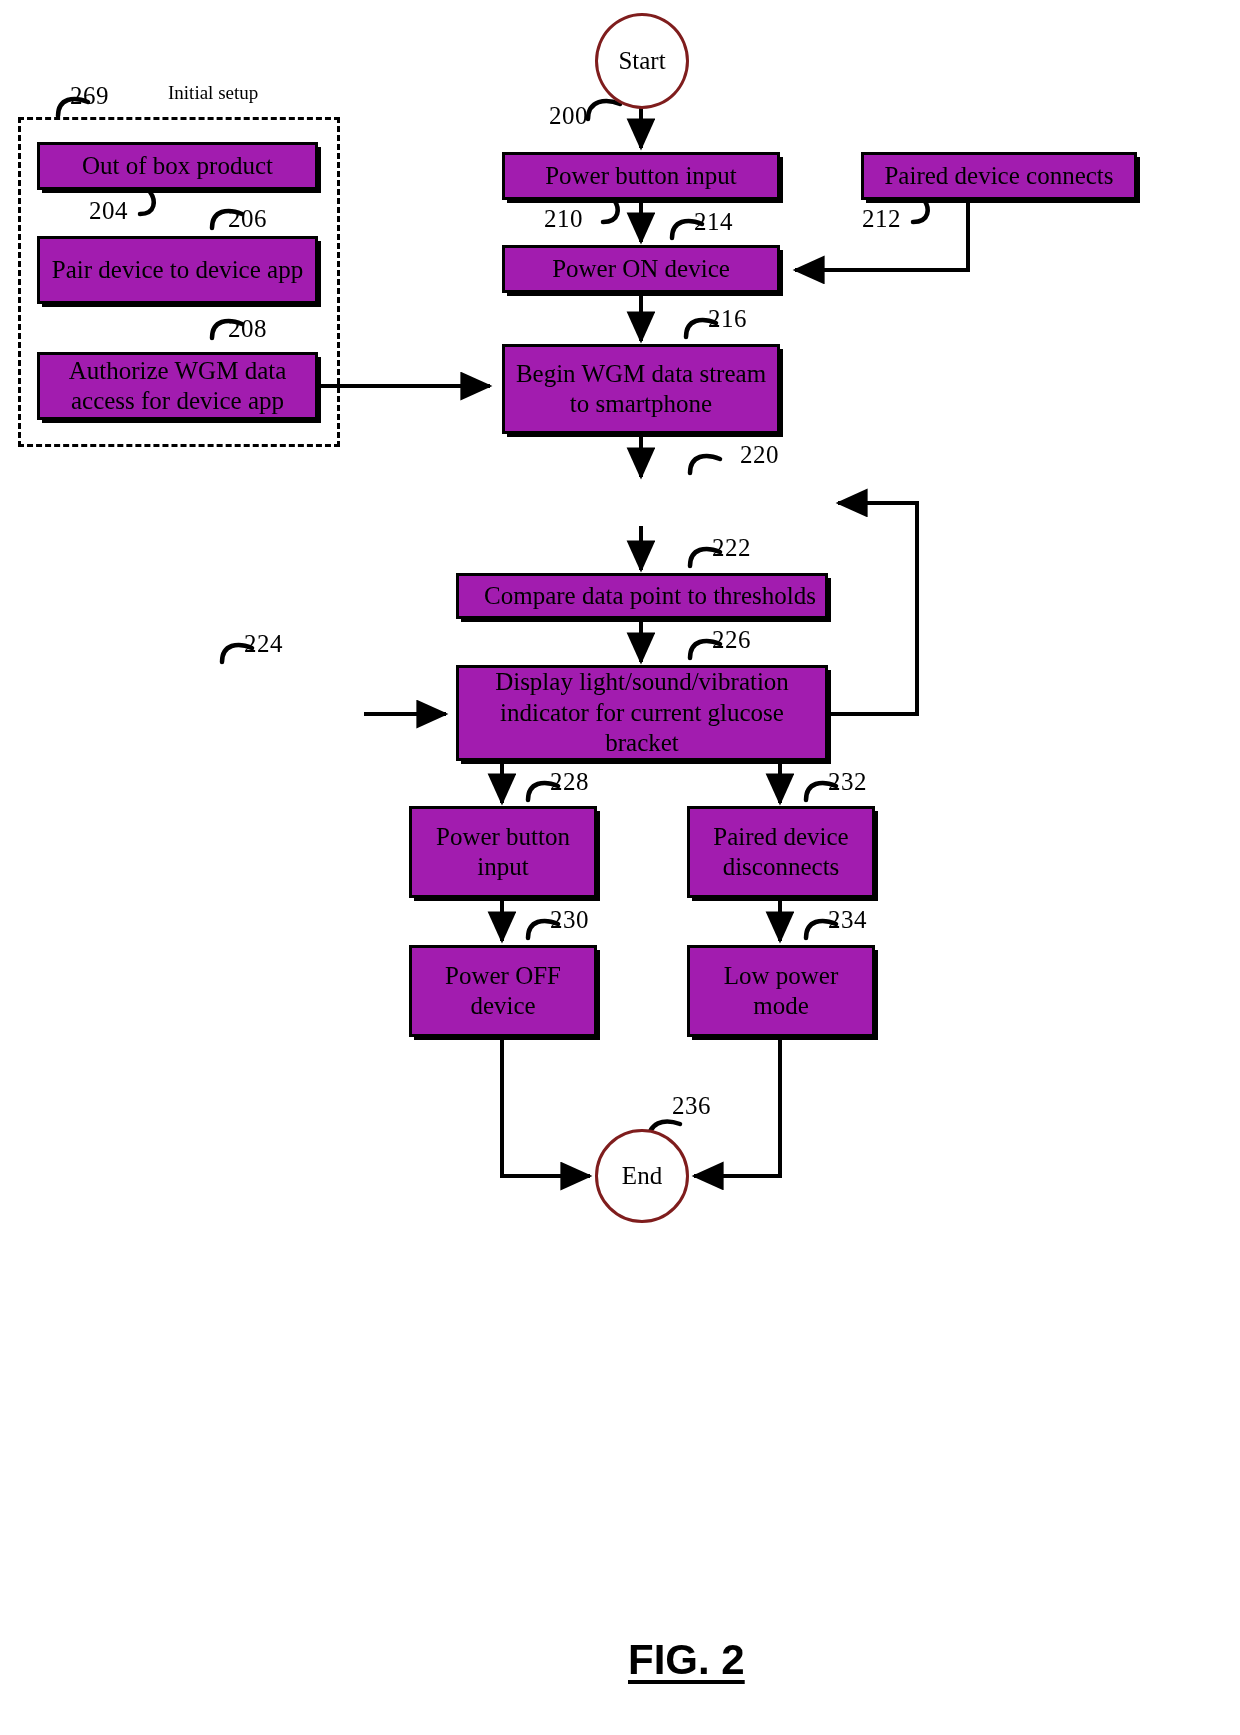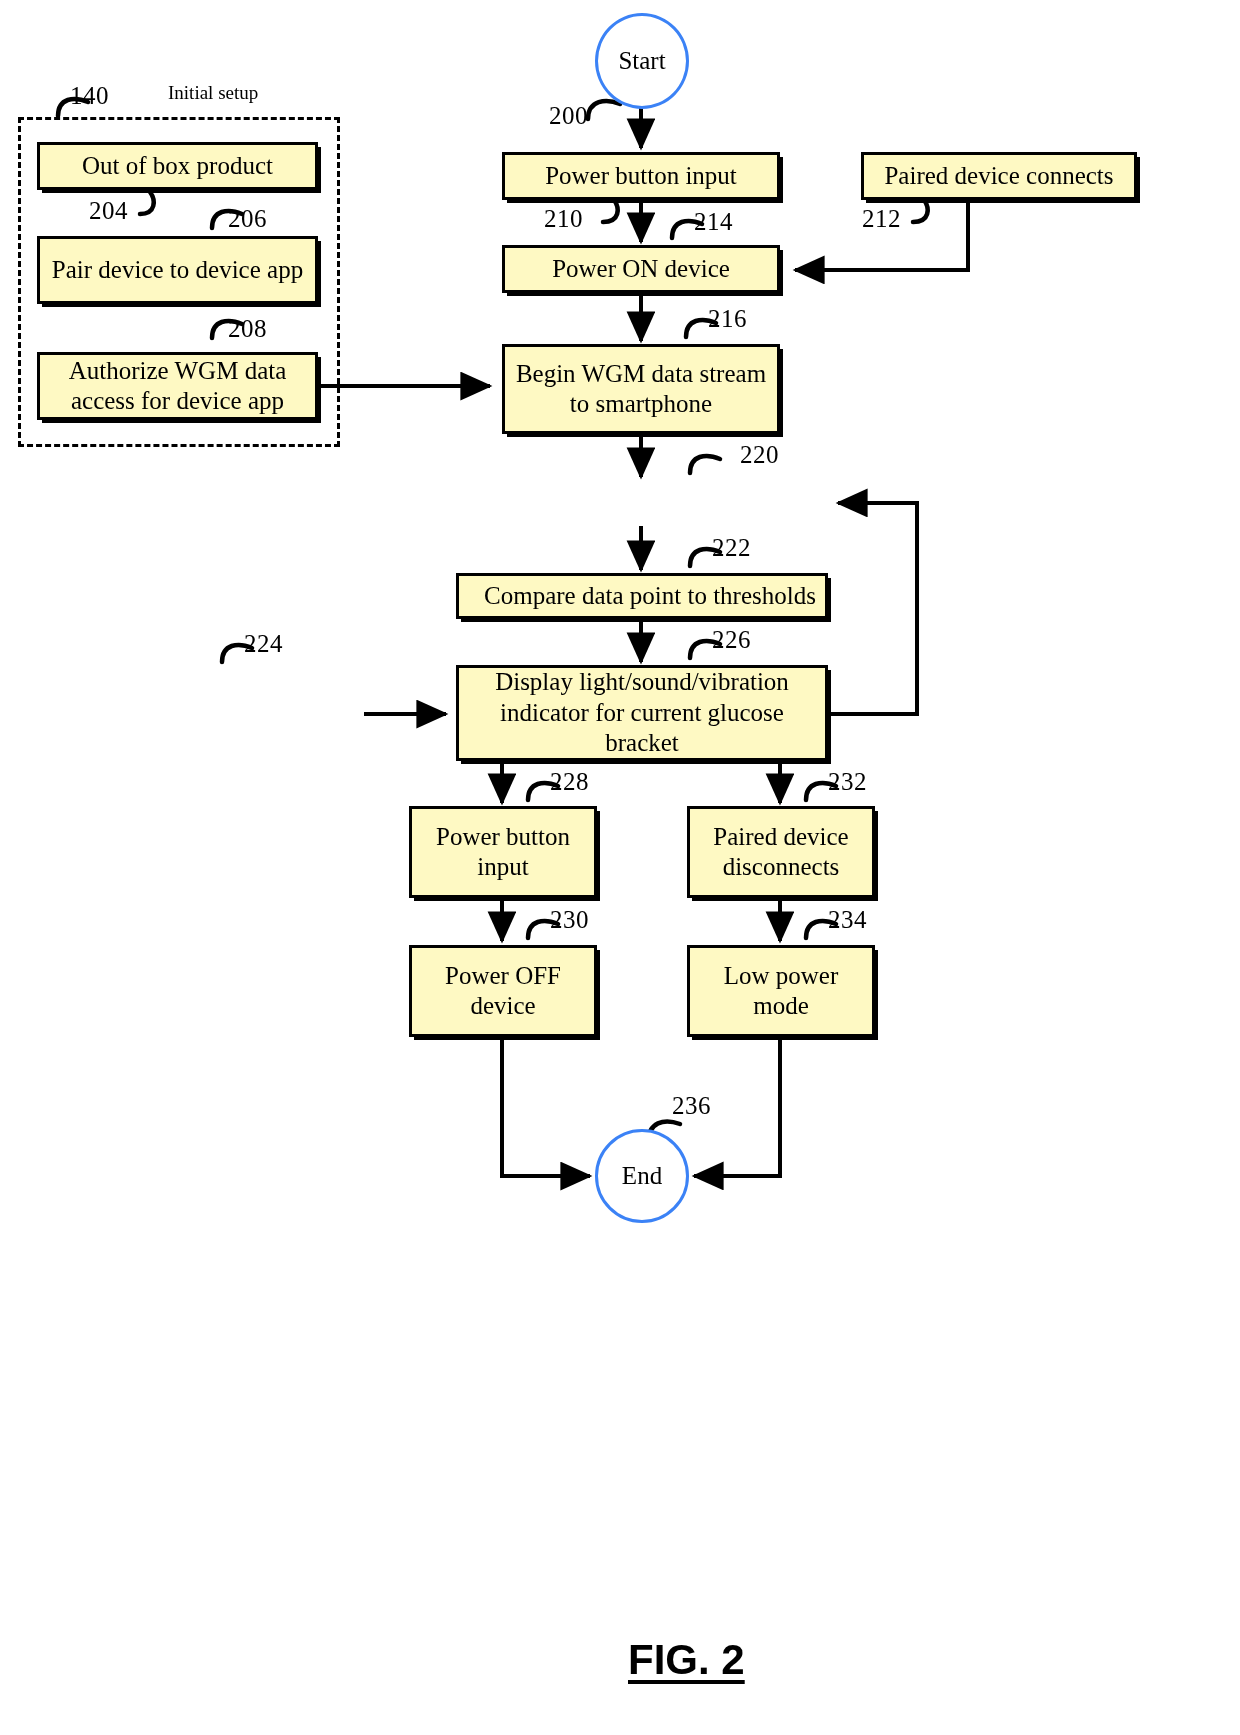--- a/index.html
+++ b/index.html
@@ -15,34 +15,34 @@
     background: #ffffff;
     overflow: hidden;
     font-family: "Liberation Serif", "DejaVu Serif", serif;
     color: #000000;
   }
   
   .node {
     position: absolute;
     box-sizing: border-box;
     border: 3px solid #000;
-    background: #fef9c3;
+    background: #a21caf;
     display: flex;
     align-items: center;
     justify-content: center;
     text-align: center;
     font-size: 25px;
     line-height: 1.22;
     padding: 4px 8px;
     box-shadow: 4px 4px 0 -1px #000;
   }
   .terminal {
     position: absolute;
     box-sizing: border-box;
-    border: 3px solid #3b82f6;
+    border: 3px solid #7f1d1d;
     background: #fff;
     border-radius: 50%;
     display: flex;
     align-items: center;
     justify-content: center;
     text-align: center;
     font-size: 25px;
   }
   
   .group-dashed {
@@ -229,21 +229,21 @@
   </div>
 
   <div class="node" style="left:687px; top:945px; width:188px; height:92px;">
     <span>Low power mode</span>
   </div>
 
   <div class="terminal" style="left:595px; top:1129px; width:94px; height:94px;">
     <span>End</span>
   </div>
 
-  <div class="ref" style="left:70px; top:82px;">140</div>
+  <div class="ref" style="left:70px; top:82px;">269</div>
   <div class="ref" style="left:89px; top:197px;">204</div>
   <div class="ref" style="left:228px; top:205px;">206</div>
   <div class="ref" style="left:228px; top:315px;">208</div>
 
   <div class="ref" style="left:549px; top:102px;">200</div>
   <div class="ref" style="left:544px; top:205px;">210</div>
   <div class="ref" style="left:862px; top:205px;">212</div>
   <div class="ref" style="left:694px; top:208px;">214</div>
   <div class="ref" style="left:708px; top:305px;">216</div>
   <div class="ref" style="left:712px; top:441px;margin-left:28px;">220</div>

